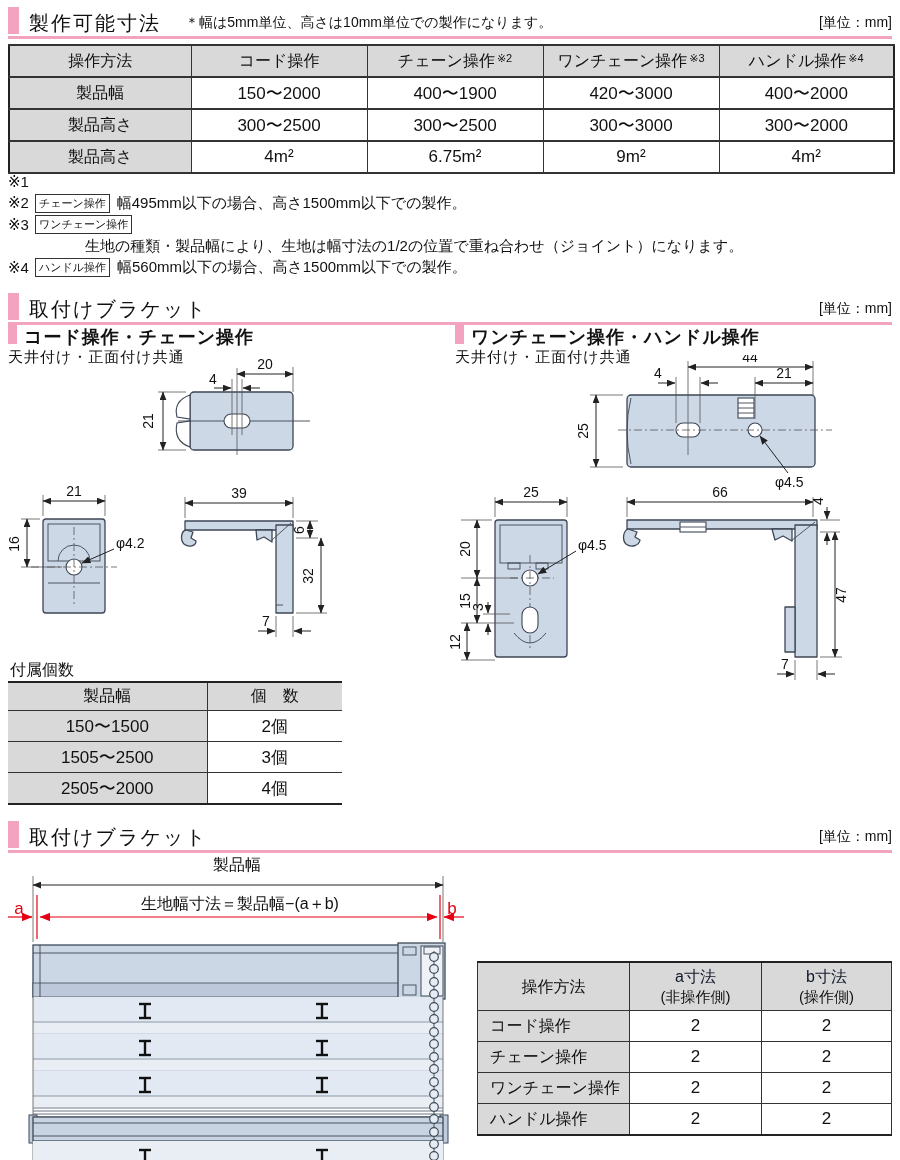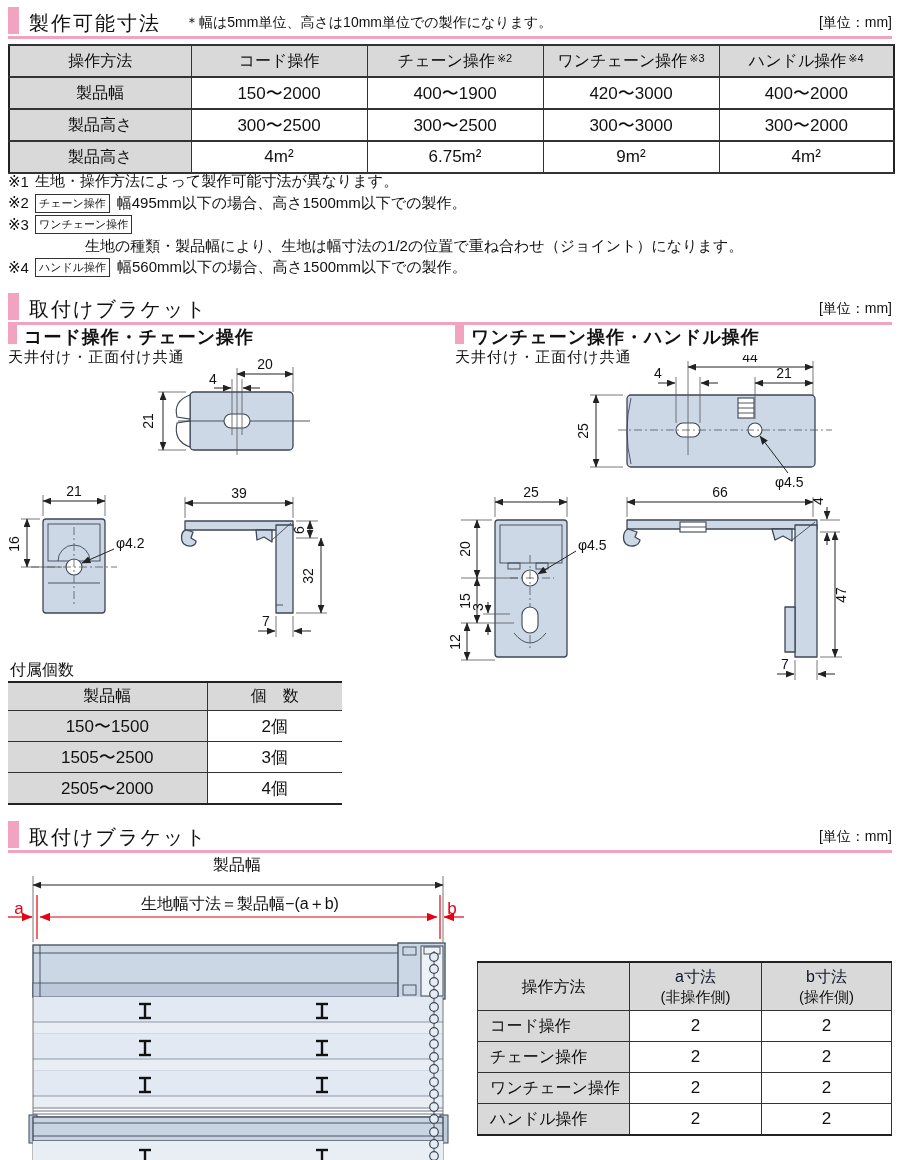--- a/index.html
+++ b/index.html
@@ -111,21 +111,20 @@
       <td class="val">6.75m²</td>
       <td class="val">9m²</td>
       <td class="val">4m²</td>
     </tr>
   </tbody>
     </table>
 
   <div class="notes">
     <div class="note-row">
       <span class="note-marker">※1</span>
-      <span>生地・操作方法によって製作可能寸法が異なります。</span>
     </div>
     <div class="note-row">
       <span class="note-marker">※2</span>
       <span class="note-box">チェーン操作</span>
       <span>幅495mm以下の場合、高さ1500mm以下での製作。</span>
     </div>
     <div class="note-row">
       <span class="note-marker">※3</span>
       <span class="note-box">ワンチェーン操作</span>
     </div>

